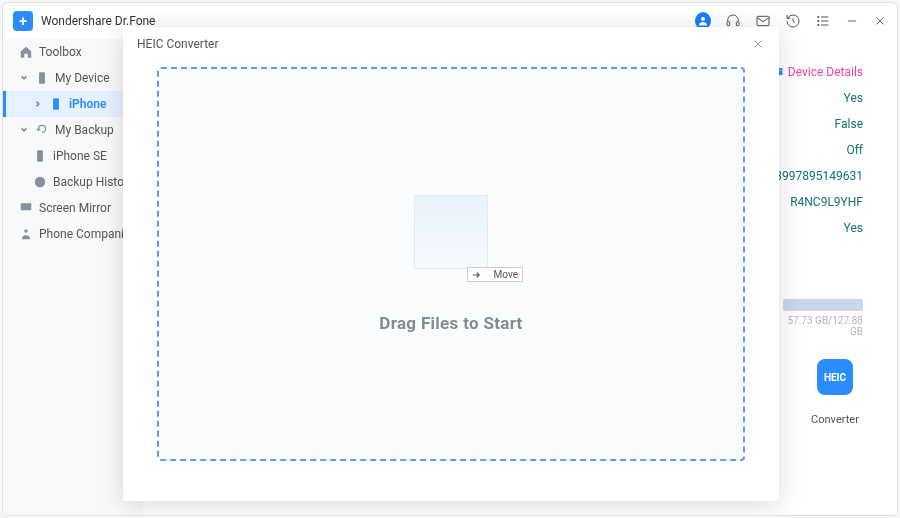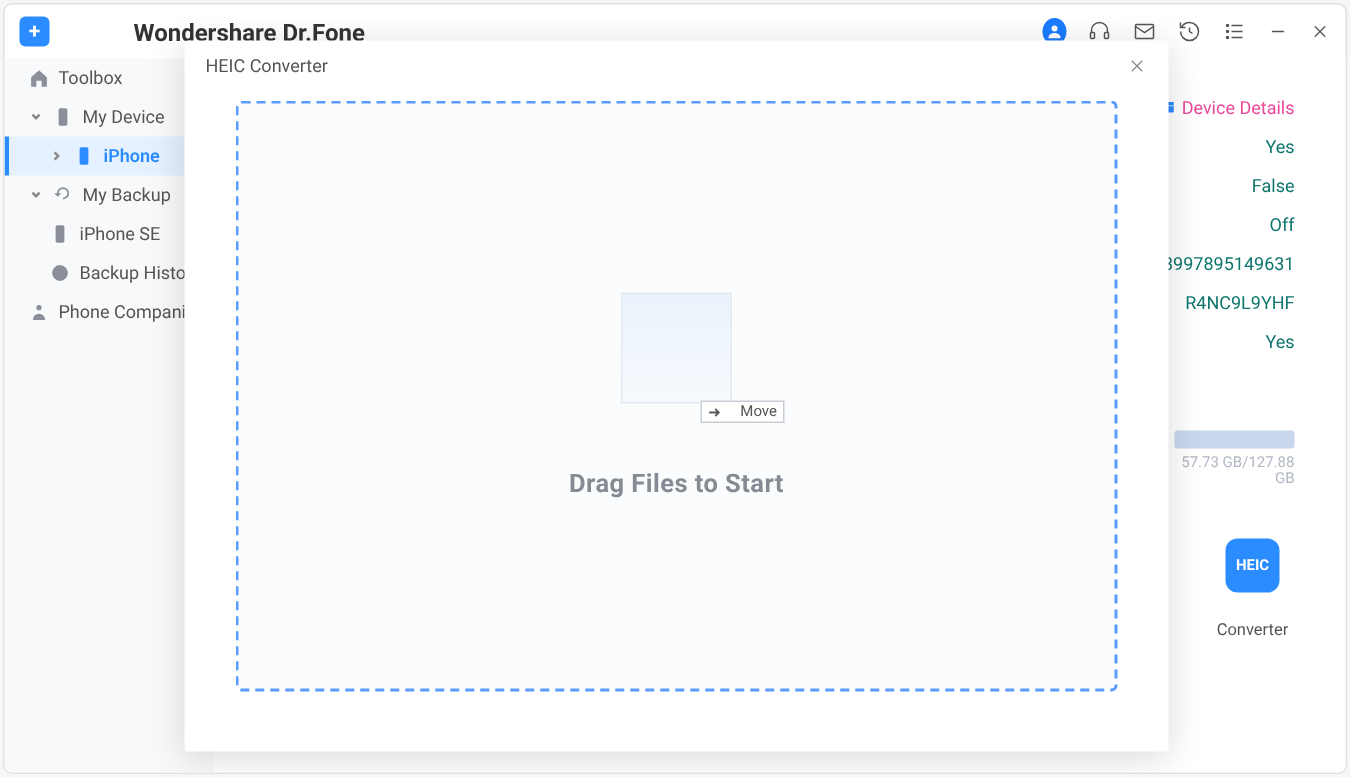--- a/index.html
+++ b/index.html
@@ -2,21 +2,21 @@
 <html><head>
 <meta charset="utf-8">
 <style>
 * { margin: 0; padding: 0; box-sizing: border-box; font-family: -apple-system, "Segoe UI", Roboto, Arial, sans-serif; }
 body { width: 900px; height: 518px; background: #f5f6f8; overflow: hidden; position: relative; }
 .window { width: 896px; height: 514px; margin: 2px; background: #fff; border: 1px solid #e0e0e0; border-radius: 6px; position: relative; overflow: hidden; }
 
 
 .titlebar { height: 36px; display: flex; align-items: center; padding: 0 10px; }
 .logo { width: 20px; height: 20px; background: #2a8cff; border-radius: 4px; display: flex; align-items: center; justify-content: center; color: #fff; font-weight: bold; font-size: 14px; margin-right: 8px; }
-.app-title { font-size: 16px; color: #333; font-weight: 700; margin-left: 48px; }
+.app-title { font-size: 12px; color: #333; font-weight: 400; }
 .titlebar-right { margin-left: auto; display: flex; align-items: center; gap: 14px; }
 .tb-icon { width: 16px; height: 16px; display: flex; align-items: center; justify-content: center; color: #555; cursor: pointer; }
 .tb-icon svg { width: 16px; height: 16px; stroke: currentColor; fill: none; stroke-width: 1.5; }
 .avatar-ic { width: 18px; height: 18px; border-radius: 50%; background: #1a7cff; display: flex; align-items: center; justify-content: center; }
 .avatar-ic svg { width: 12px; height: 12px; fill: #fff; stroke: none; }
 .tb-min, .tb-close { width: 14px; height: 14px; cursor: pointer; color: #555; }
 
 
 .sidebar { position: absolute; left: 0; top: 36px; bottom: 0; width: 140px; background: #f7f9fb; font-size: 12px; color: #555; }
 .sb-item { height: 26px; display: flex; align-items: center; padding-left: 16px; gap: 6px; cursor: pointer; }
@@ -27,21 +27,21 @@
 .sb-caret svg { width: 8px; height: 8px; stroke: #888; fill: none; stroke-width: 2; }
 .sb-ic { width: 14px; height: 14px; color: #8a8f99; display: flex; align-items: center; }
 .sb-ic svg { width: 14px; height: 14px; fill: currentColor; }
 .sb-item.active .sb-ic { color: #2a8cff; }
 
 
 .rightpane { position: absolute; left: 140px; right: 0; top: 36px; bottom: 0; background: #fff; }
 .details-link { position: absolute; top: 26px; right: 34px; font-size: 12px; color: #ec4899; display: flex; align-items: center; gap: 4px; }
 .details-link svg { width: 12px; height: 12px; fill: #2a8cff; }
 .kv-col { position: absolute; right: 34px; top: 52px; text-align: right; font-size: 12px; color: #0f766e; display: flex; flex-direction: column; gap: 12px; }
-.storage { position: absolute; right: 34px; top: 248px; width: 80px; }
+.storage { position: absolute; right: 34px; top: 260px; width: 80px; }
 .storage-bar { height: 12px; background: #c9d6ec; border-radius: 2px; margin-bottom: 4px; }
 .storage-txt { font-size: 10px; color: #b0b6c2; text-align: right; }
 .shortcut { position: absolute; right: 22px; width: 80px; text-align: center; font-size: 11px; color: #555; }
 .shortcut.s1 { top: 320px; }
 .shortcut.s2 { top: 396px; }
 .sc-icon { width: 36px; height: 36px; border-radius: 8px; margin: 0 auto 18px; display: flex; align-items: center; justify-content: center; font-size: 10px; color: #fff; font-weight: 700; }
 .sc1 { background: #2a8cff; }
 .sc2 { background: #eaf6ee; }
 .sc2 svg { width: 20px; height: 20px; fill: #3cc56a; }
 
@@ -177,20 +177,29 @@
       <span class="sb-ic">
           <svg viewBox="0 0 24 24">
             <path d="M12 3a9 9 0 100 18 9 9 0 000-18zm0 4v5l4 2"></path>
           </svg>
         </span>
       <span>Backup History</span>
     </div>
     <div class="sb-item">
       <span class="sb-ic">
           <svg viewBox="0 0 24 24">
+            <rect x="3" y="4" width="18" height="12" rx="1"></rect>
+            <path d="M8 20h8"></path>
+          </svg>
+        </span>
+      <span>Screen Mirror</span>
+    </div>
+    <div class="sb-item">
+      <span class="sb-ic">
+          <svg viewBox="0 0 24 24">
             <circle cx="12" cy="7" r="3"></circle>
             <path d="M5 21a7 7 0 0114 0z"></path>
           </svg>
         </span>
       <span>Phone Companion</span>
     </div>
   </div>
 
   <div class="rightpane">
     <div class="details-link">

